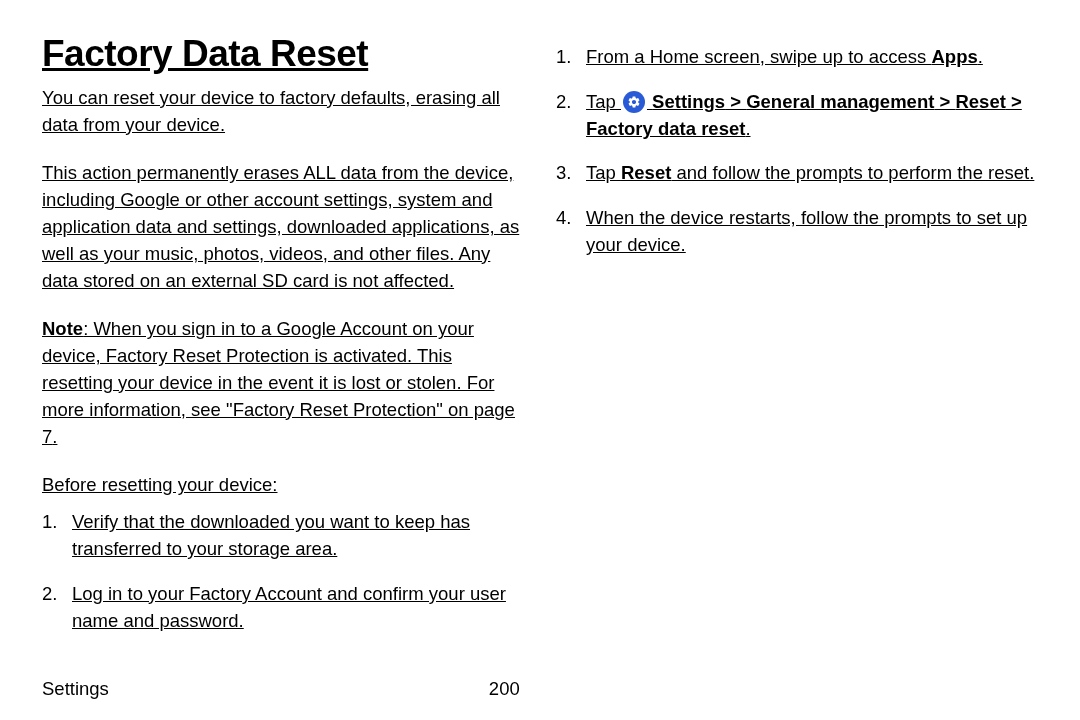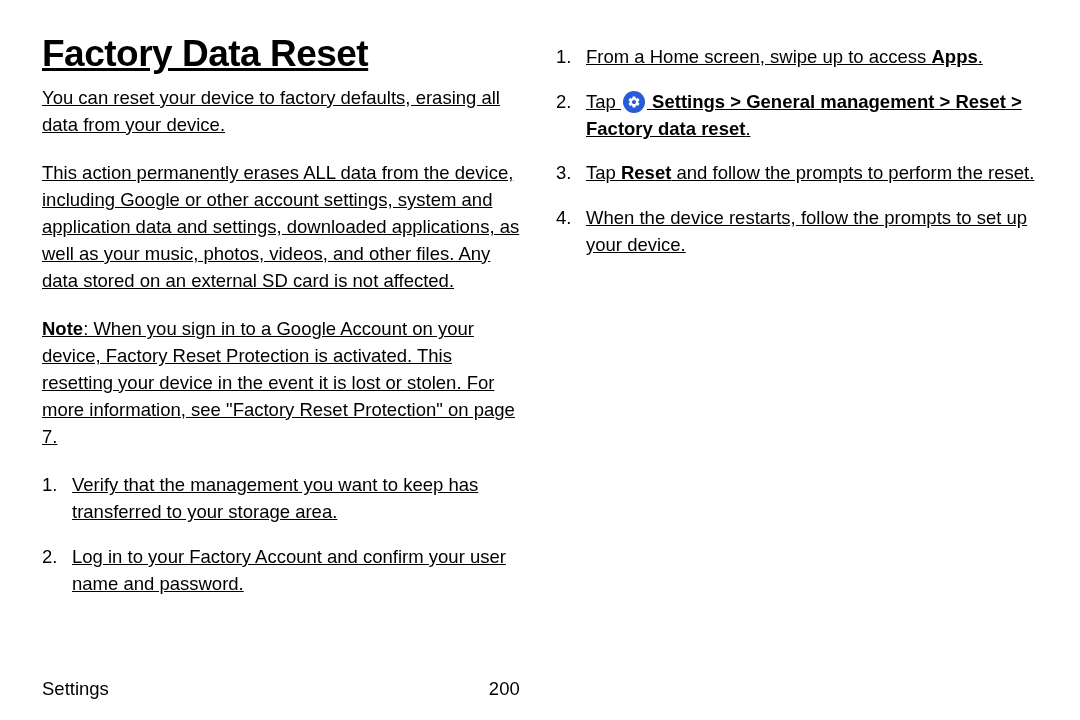--- a/index.html
+++ b/index.html
@@ -93,22 +93,23 @@
     <h1>Factory Data Reset</h1>
 
     <p>You can reset your device to factory defaults, erasing all data from your device.</p>
 
     <p>This action permanently erases ALL data from the device, including Google or other account settings, system and application data and settings, downloaded applications, as well as your music, photos, videos, and other files. Any data stored on an external SD card is not affected.</p>
 
     <p>
       <span class="note-label">Note</span><span>: When you sign in to a Google Account on your device, Factory Reset Protection is activated. This resetting your device in the event it is lost or stolen. For more information, see </span><span class="link">"Factory Reset Protection" on page 7</span><span>.</span>
     </p>
 
+    <p class="list-lead">Before resetting your device:</p>
     <ol>
-      <li>Verify that the management you want to keep has transferred to your storage area.</li>
+      <li>Verify that the downloaded you want to keep has transferred to your storage area.</li>
       <li>Log in to your Factory Account and confirm your user name and password.</li>
     </ol>
   </div>
 
   <div class="col right-col">
     <ol>
       <li>
         <span>From a Home screen, swipe up to access </span><span class="bold">Apps</span><span>.</span>
       </li>
       <li>

